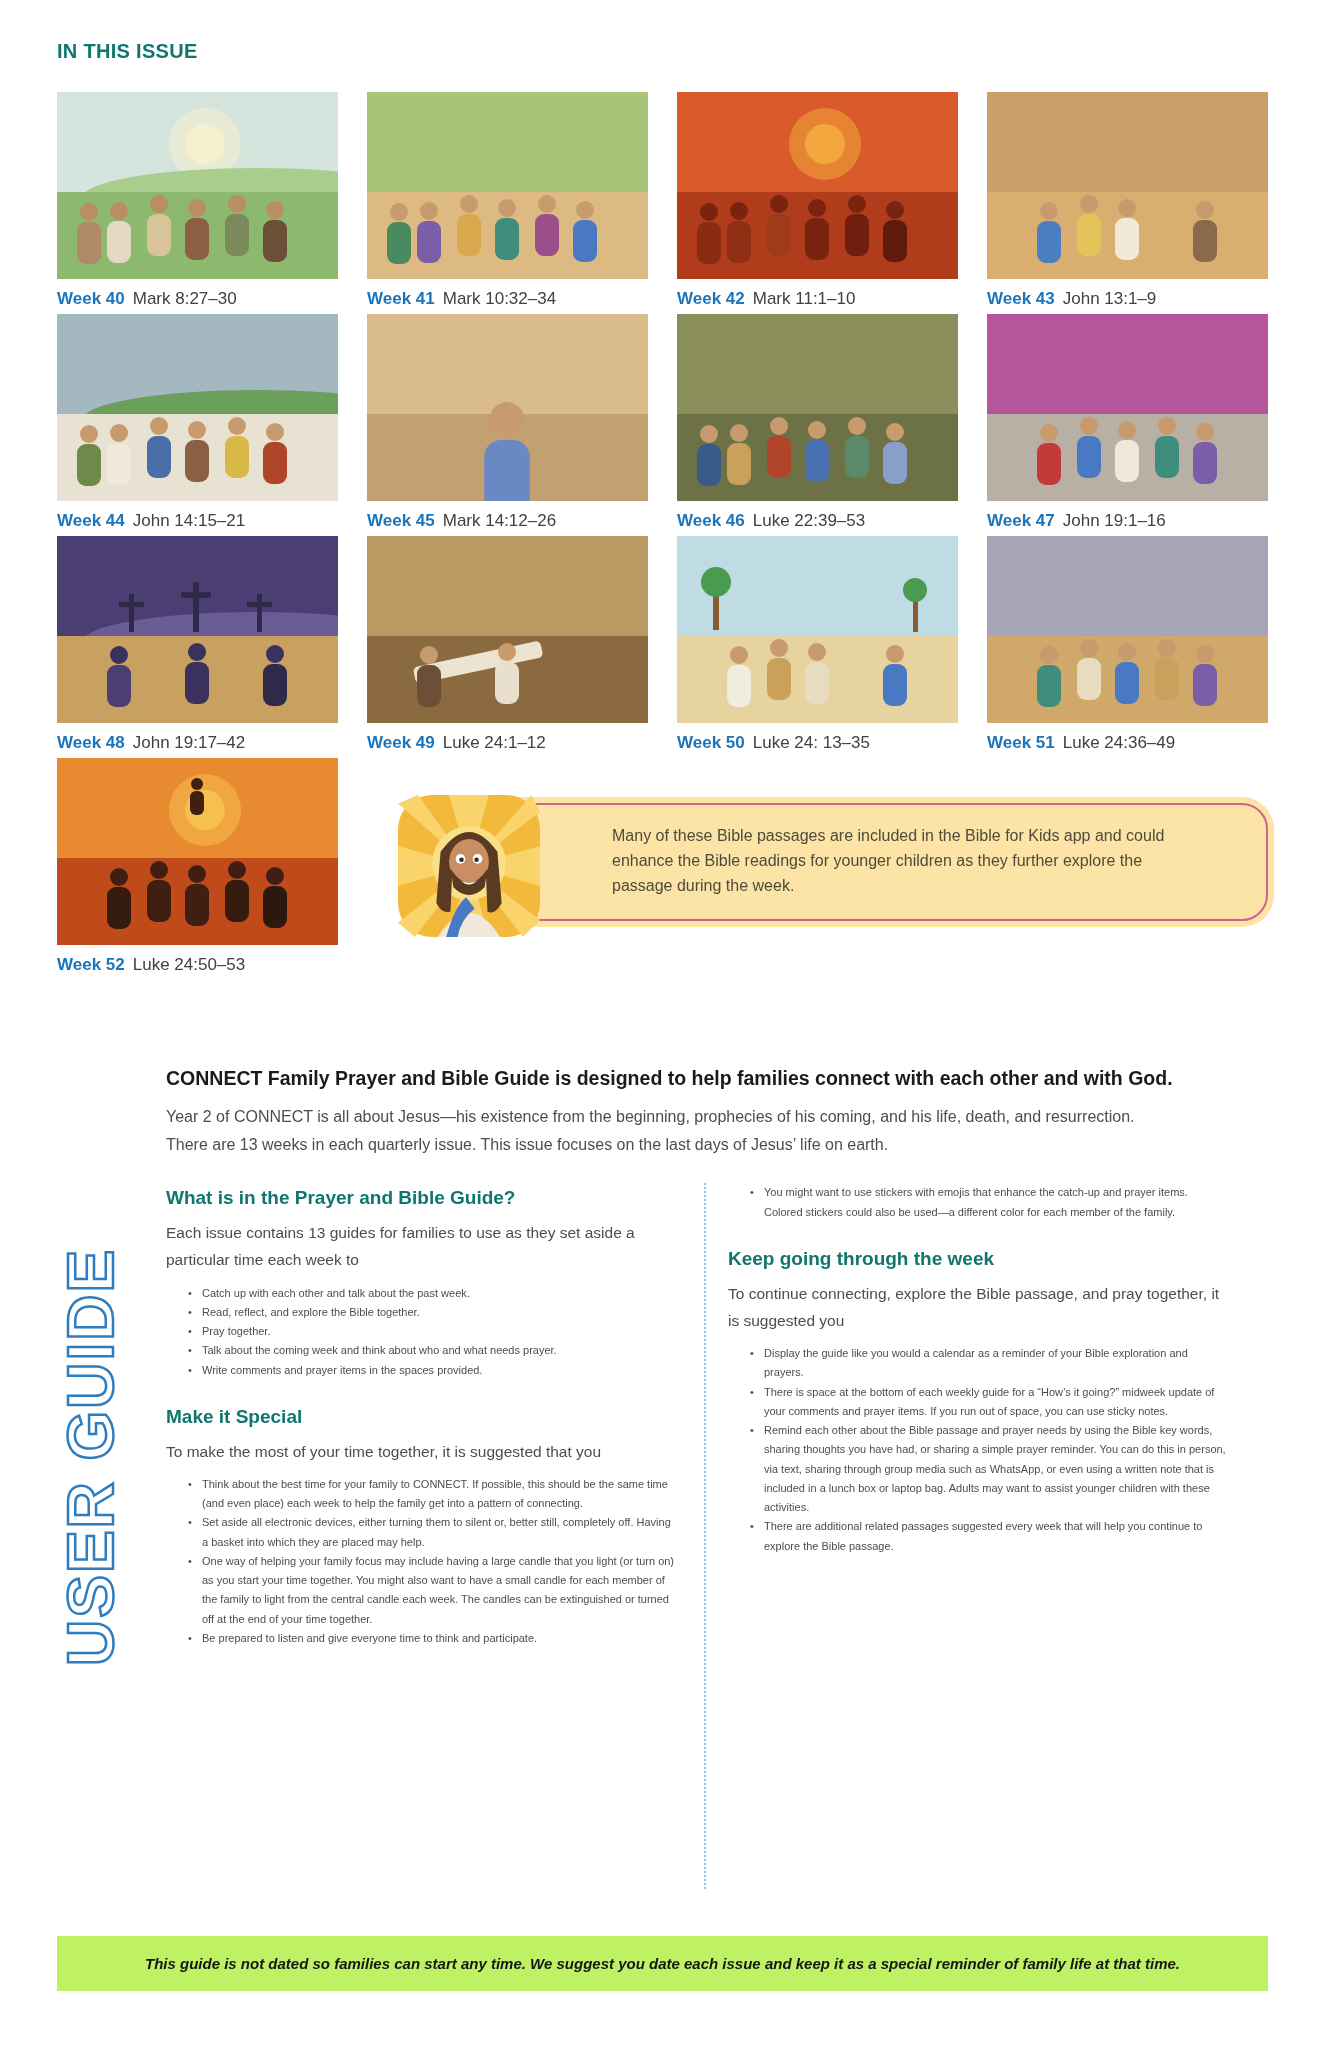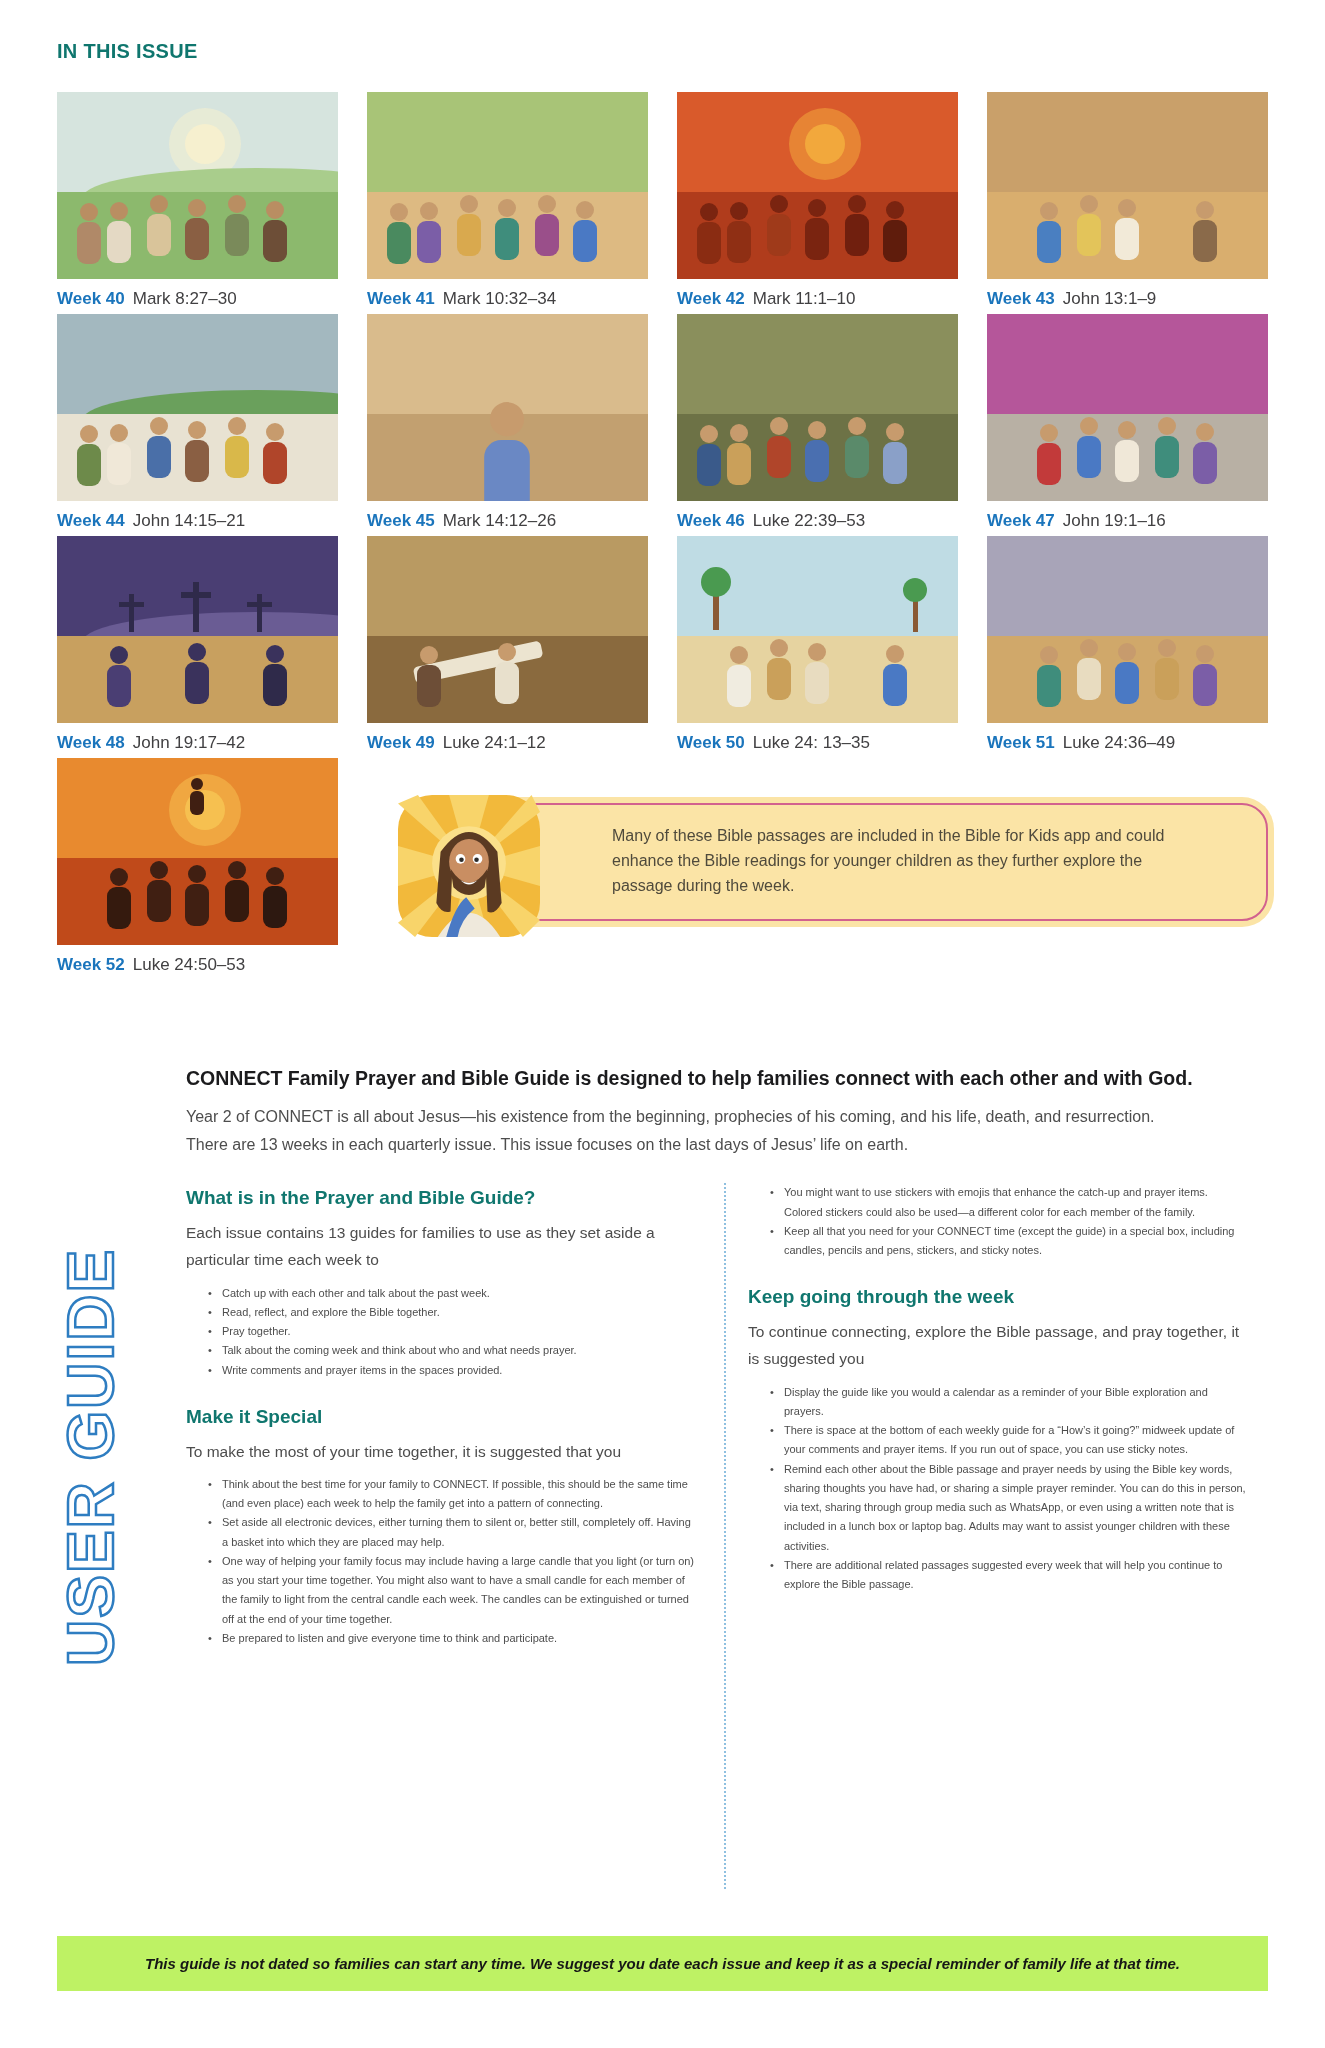--- a/index.html
+++ b/index.html
@@ -23,21 +23,21 @@
   .app-icon{position:absolute;left:0;top:0;width:142px;height:142px;z-index:2;}
   .callout-box{position:absolute;left:80px;right:0;top:8px;height:118px;
         background:#fbe4a6;border:2.5px solid #d2618e;border-radius:26px;
         box-shadow:0 0 0 6px #fbe4a6;box-sizing:border-box;}
   .callout-box p{margin:0;padding:19px 60px 0 132px;font-size:16px;line-height:1.55;
         color:#4f4a3c;}
   
   .vtitle{position:absolute;left:54px;top:1066px;height:600px;writing-mode:vertical-rl;
         transform:rotate(180deg);font-size:64px;font-weight:800;letter-spacing:2px;
         color:#ffffff;-webkit-text-stroke:2.5px #2e7dc1;white-space:nowrap;}
-  .guide{position:absolute;left:186px;top:1066px;width:1085px;}
+  .guide{position:absolute;left:166px;top:1066px;width:1085px;}
   .guide h2{margin:0;font-size:19.5px;font-weight:800;color:#1b1b1d;line-height:1.3;}
   .guide .intro{margin:12px 0 0;width:1010px;font-size:16px;line-height:1.75;color:#4d4d4d;}
   .cols{display:flex;margin-top:24px;min-height:706px;}
   .col-left{width:540px;box-sizing:border-box;padding-right:28px;
         border-right:2px dotted #8fc0e0;}
   .col-right{width:520px;box-sizing:border-box;padding-left:22px;}
   .cols h3{margin:26px 0 10px;font-size:19px;font-weight:800;color:#0f766e;}
   .cols h3:first-child{margin-top:4px;}
   .cols p{margin:0 0 10px;font-size:15.5px;line-height:1.75;color:#4d4d4d;}
   .cols ul{margin:4px 0 6px;padding:0 0 0 36px;list-style:none;}
@@ -374,21 +374,20 @@
         <ul>
           <li>Think about the best time for your family to CONNECT. If possible, this should be the same time (and even place) each week to help the family get into a pattern of connecting.</li>
           <li>Set aside all electronic devices, either turning them to silent or, better still, completely off. Having a basket into which they are placed may help.</li>
           <li>One way of helping your family focus may include having a large candle that you light (or turn on) as you start your time together. You might also want to have a small candle for each member of the family to light from the central candle each week. The candles can be extinguished or turned off at the end of your time together.</li>
           <li>Be prepared to listen and give everyone time to think and participate.</li>
         </ul>
       </div>
       <div class="col-right">
         <ul class="cont">
           <li>You might want to use stickers with emojis that enhance the catch-up and prayer items. Colored stickers could also be used—a different color for each member of the family.</li>
-          <li>Keep all that you need for your CONNECT time (except the guide) in a special box, including candles, pencils and pens, stickers, and sticky notes.</li>
         </ul>
         <h3>Keep going through the week</h3>
         <p>To continue connecting, explore the Bible passage, and pray together, it is suggested you</p>
         <ul>
           <li>Display the guide like you would a calendar as a reminder of your Bible exploration and prayers.</li>
           <li>There is space at the bottom of each weekly guide for a “How’s it going?” midweek update of your comments and prayer items. If you run out of space, you can use sticky notes.</li>
           <li>Remind each other about the Bible passage and prayer needs by using the Bible key words, sharing thoughts you have had, or sharing a simple prayer reminder. You can do this in person, via text, sharing through group media such as WhatsApp, or even using a written note that is included in a lunch box or laptop bag. Adults may want to assist younger children with these activities.</li>
           <li>There are additional related passages suggested every week that will help you continue to explore the Bible passage.</li>
         </ul>
       </div>

